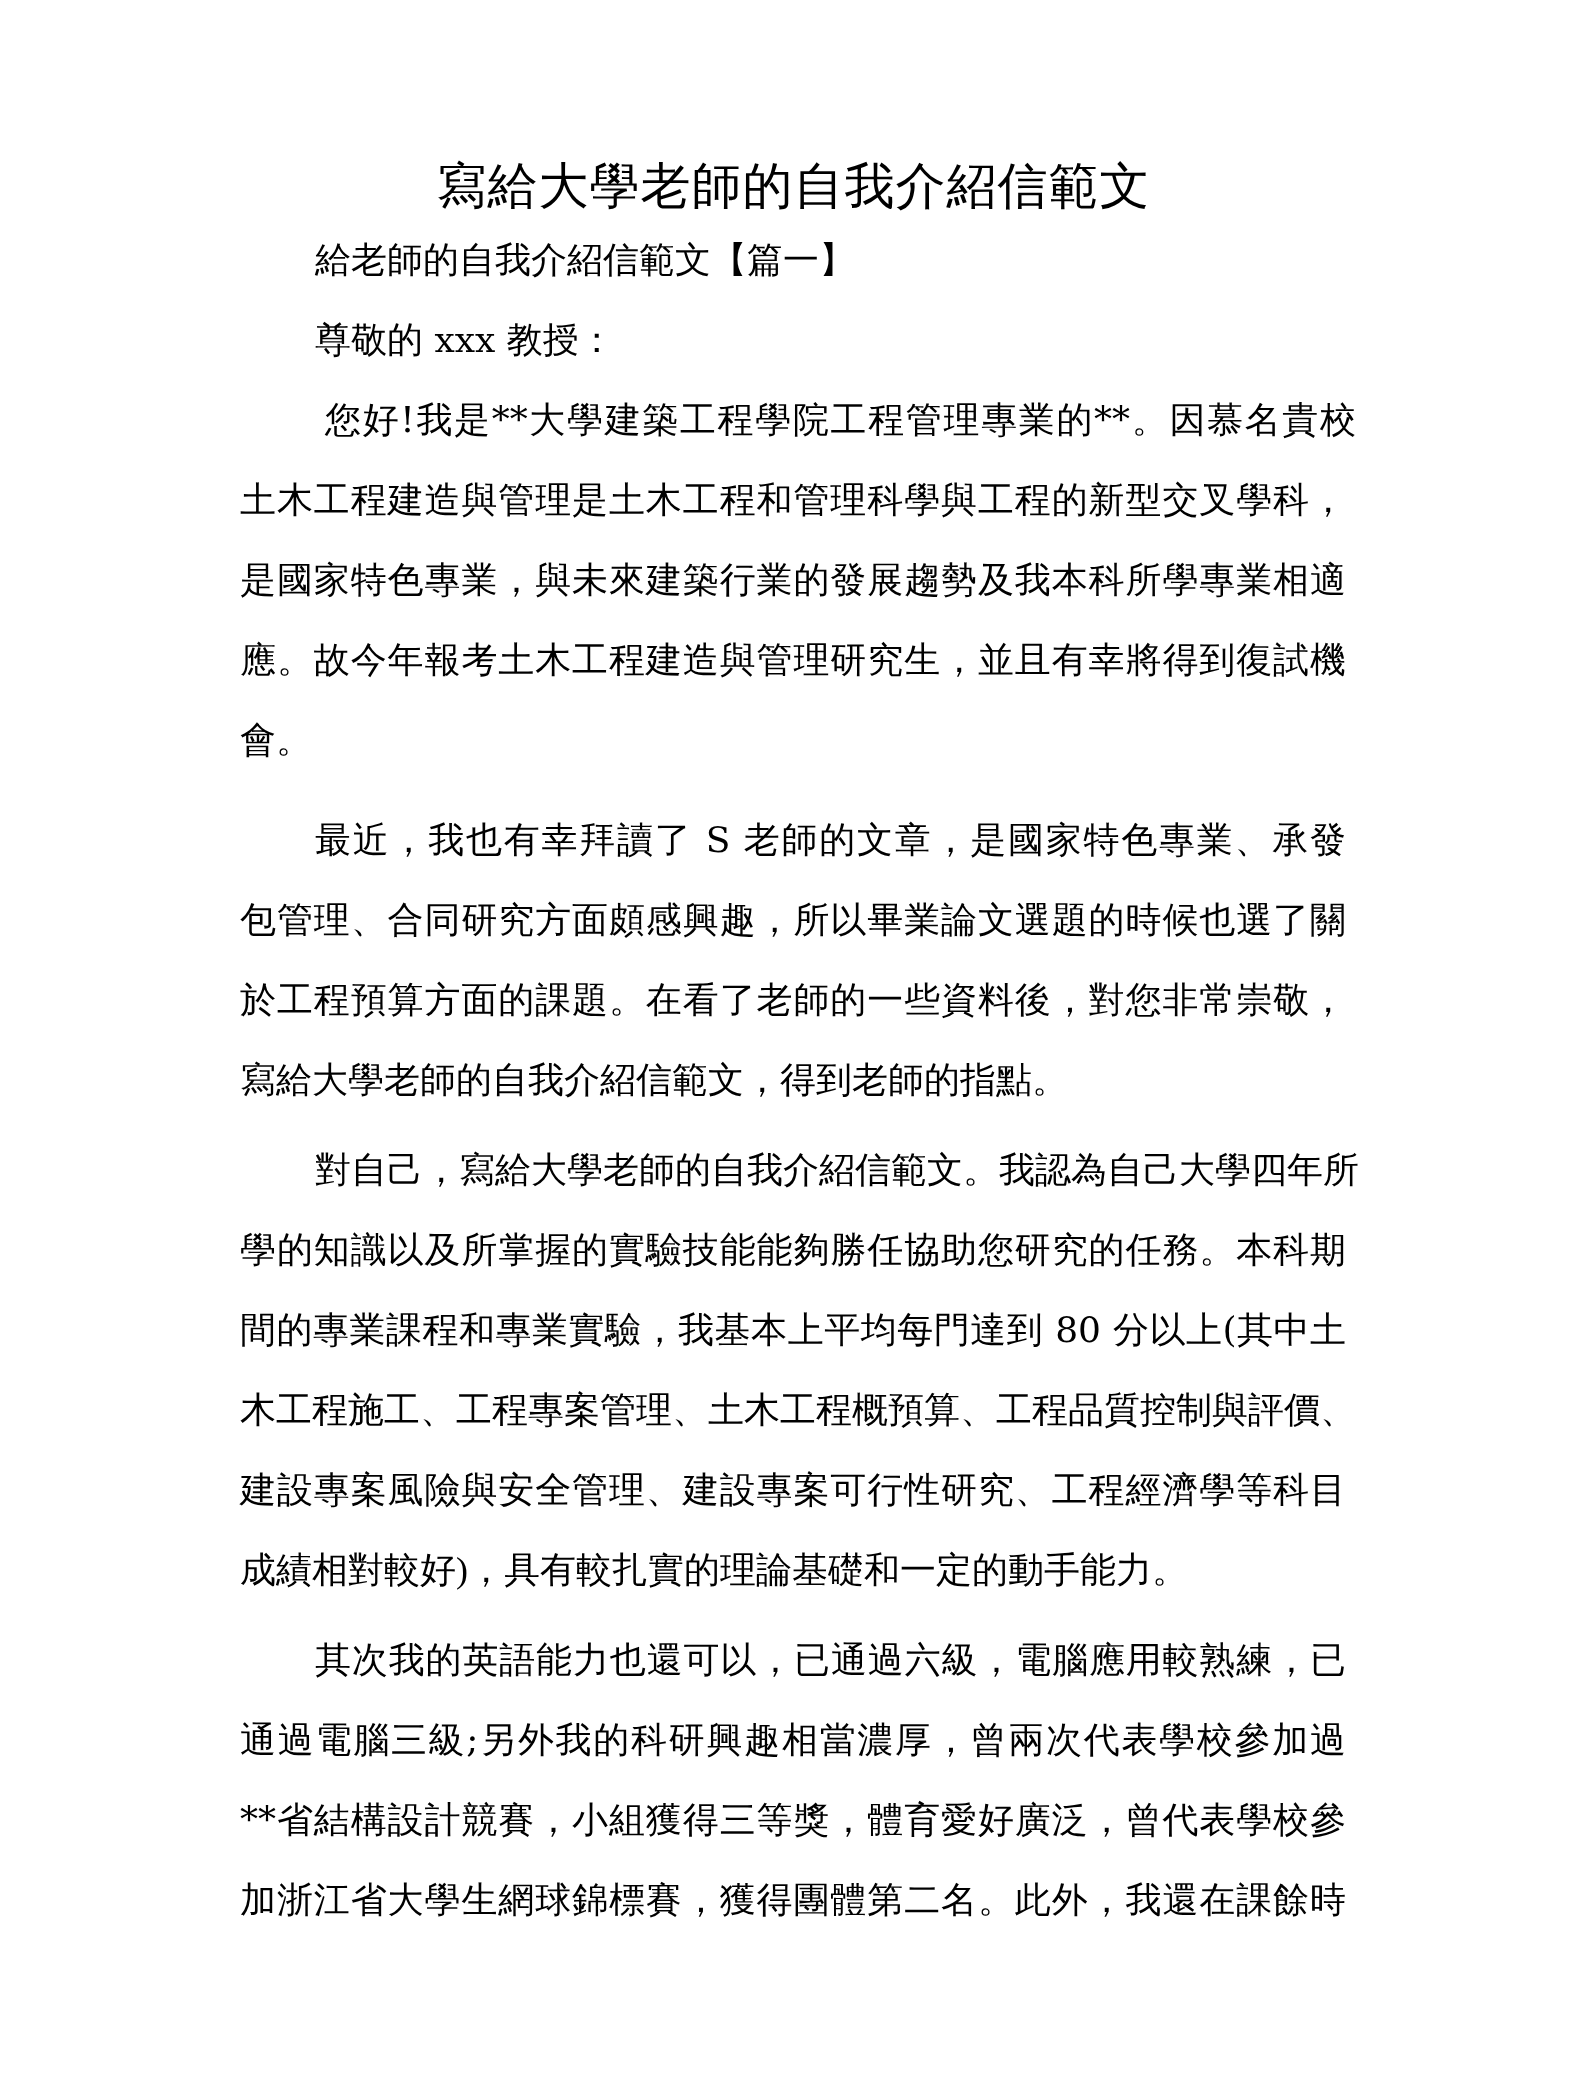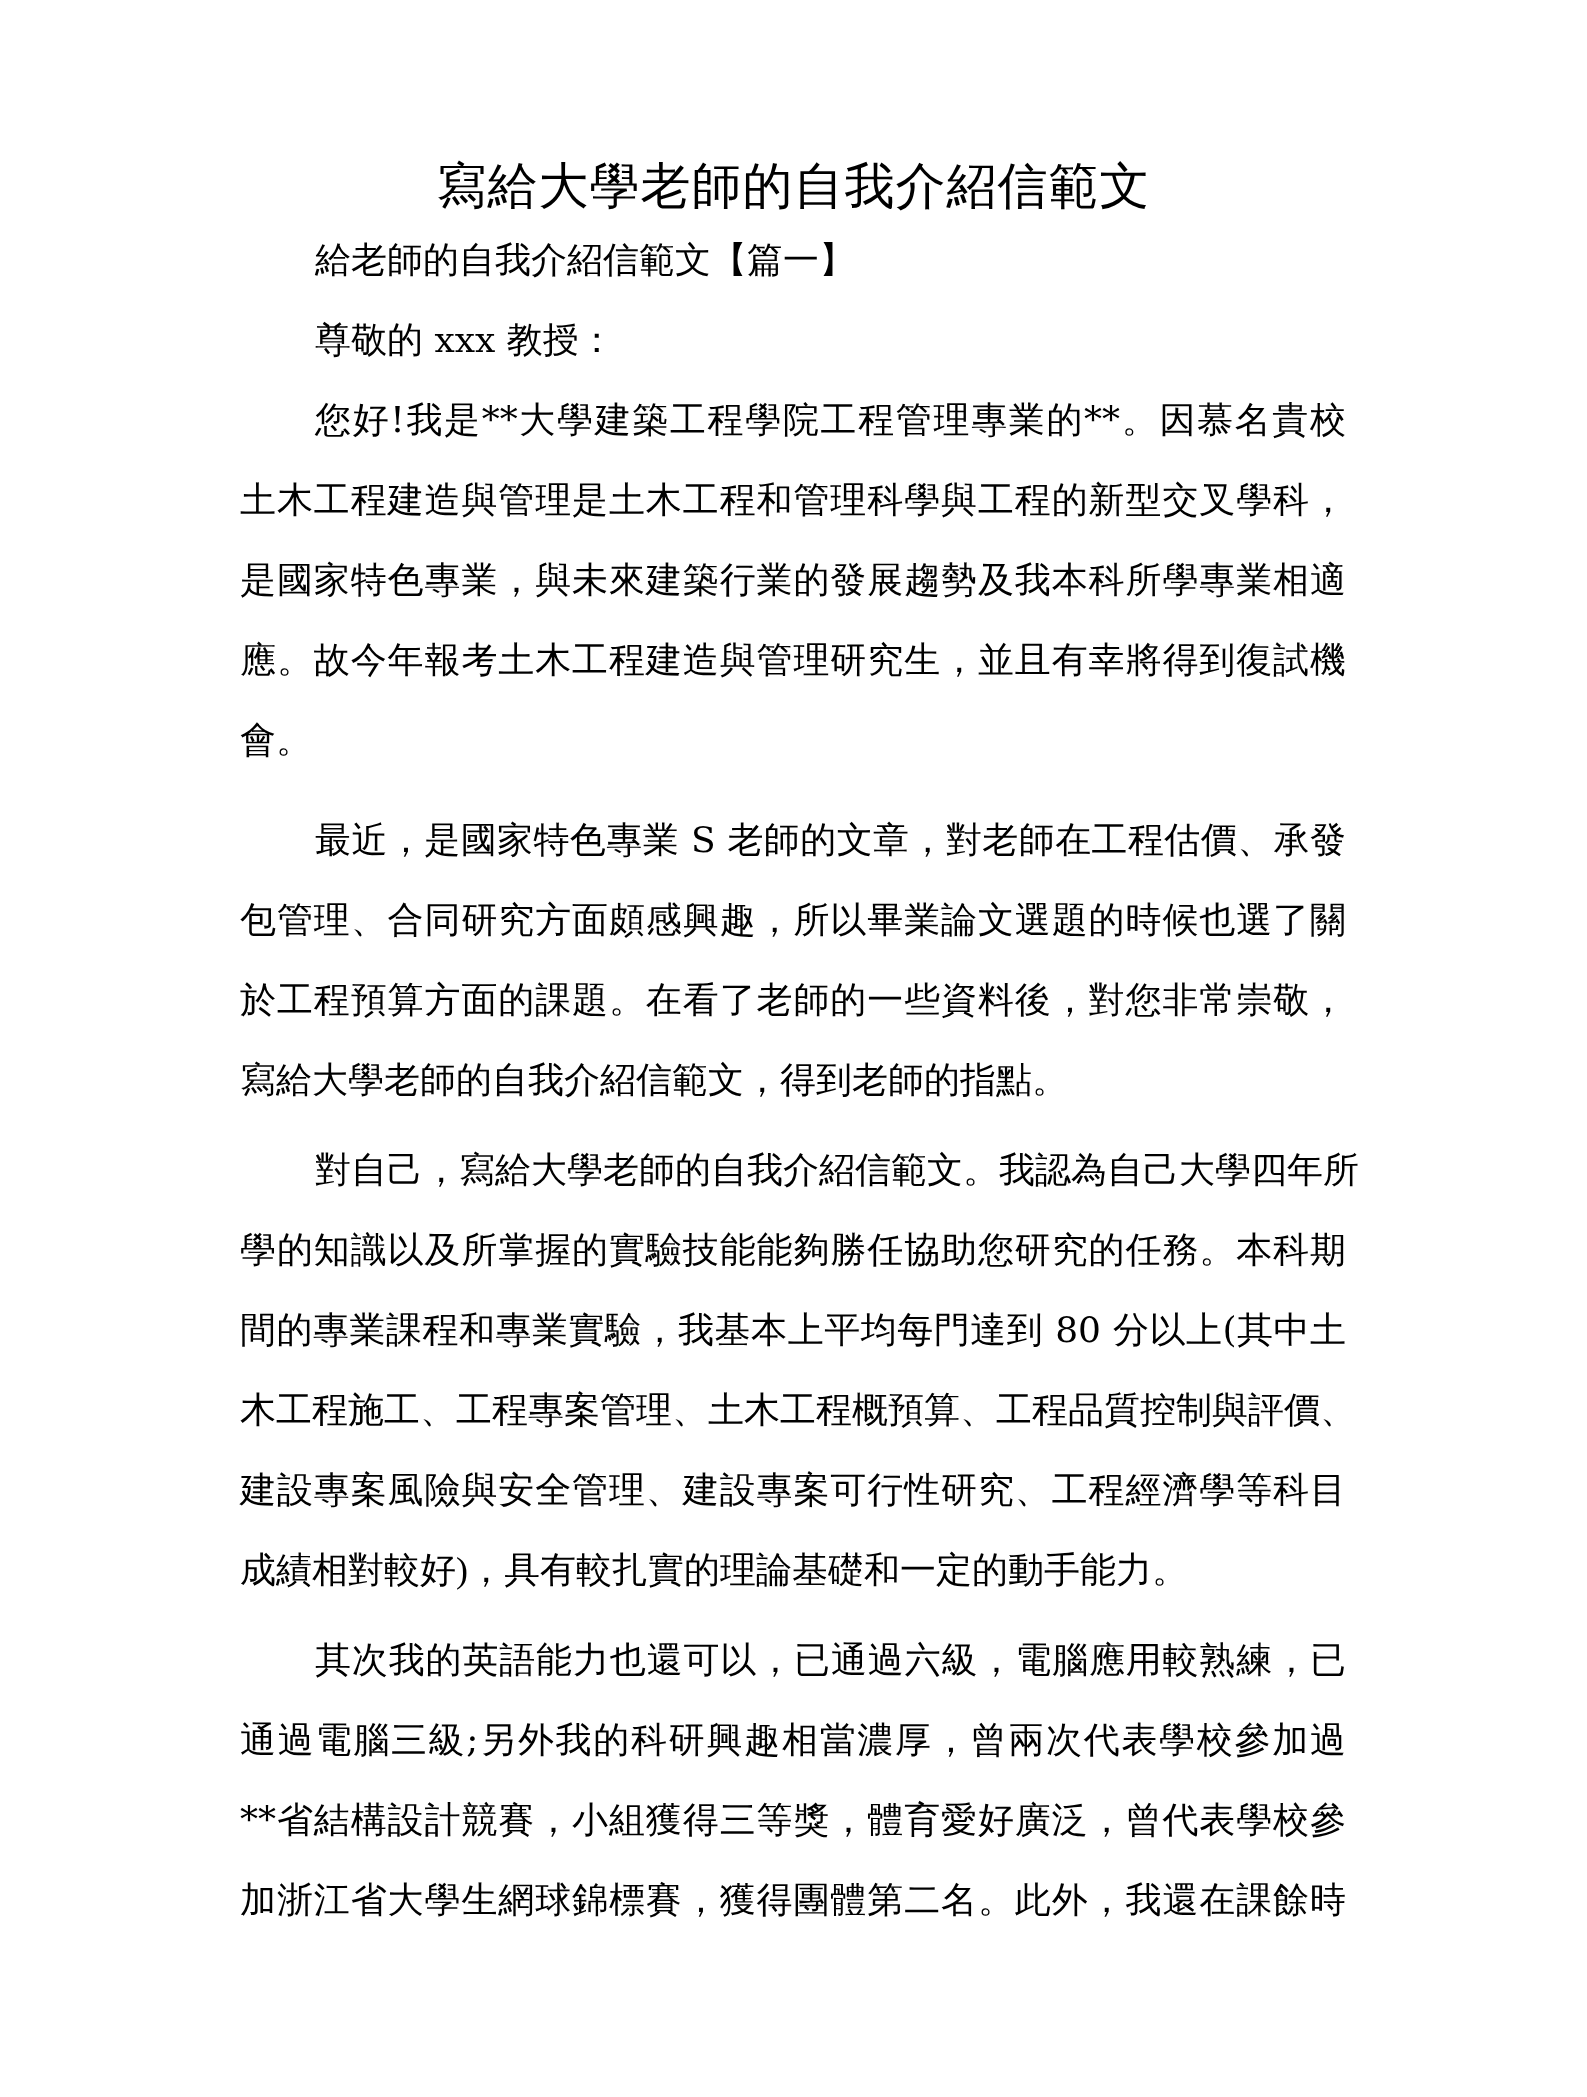--- a/index.html
+++ b/index.html
@@ -59,29 +59,29 @@
 
 <div class="page">
 
   <div class="title" style="top:150px;">寫給大學老師的自我介紹信範文</div>
 
   <div class="line indent last" style="top:312px;">尊敬的 xxx 教授：</div>
 
   <div class="line indent last" style="top:232px;">給老師的自我介紹信範文【篇一】</div>
 
   <div>
-    <div class="line indent" style="top:392px;">您好!我是**大學建築工程學院工程管理專業的**。因慕名貴校</div>
+    <div class="line indent" style="top:392px;margin-left:10px;">您好!我是**大學建築工程學院工程管理專業的**。因慕名貴校</div>
     <div class="line" style="top:472px;">土木工程建造與管理是土木工程和管理科學與工程的新型交叉學科，</div>
     <div class="line" style="top:552px;">是國家特色專業，與未來建築行業的發展趨勢及我本科所學專業相適</div>
     <div class="line" style="top:632px;">應。故今年報考土木工程建造與管理研究生，並且有幸將得到復試機</div>
     <div class="line last" style="top:712px;">會。</div>
   </div>
 
   <div>
-    <div class="line indent" style="top:812px;">最近，是國家特色專業 S 老師的文章，對老師在工程估價、承發</div>
+    <div class="line indent" style="top:812px;">最近，我也有幸拜讀了 S 老師的文章，是國家特色專業、承發</div>
     <div class="line" style="top:892px;">包管理、合同研究方面頗感興趣，所以畢業論文選題的時候也選了關</div>
     <div class="line" style="top:972px;">於工程預算方面的課題。在看了老師的一些資料後，對您非常崇敬，</div>
     <div class="line last" style="top:1052px;">寫給大學老師的自我介紹信範文，得到老師的指點。</div>
   </div>
 
   <div>
     <div class="line indent" style="top:1142px;">對自己，寫給大學老師的自我介紹信範文。我認為自己大學四年所</div>
     <div class="line" style="top:1222px;">學的知識以及所掌握的實驗技能能夠勝任協助您研究的任務。本科期</div>
     <div class="line" style="top:1302px;">間的專業課程和專業實驗，我基本上平均每門達到 80 分以上(其中土</div>
     <div class="line" style="top:1382px;">木工程施工、工程專案管理、土木工程概預算、工程品質控制與評價、</div>

